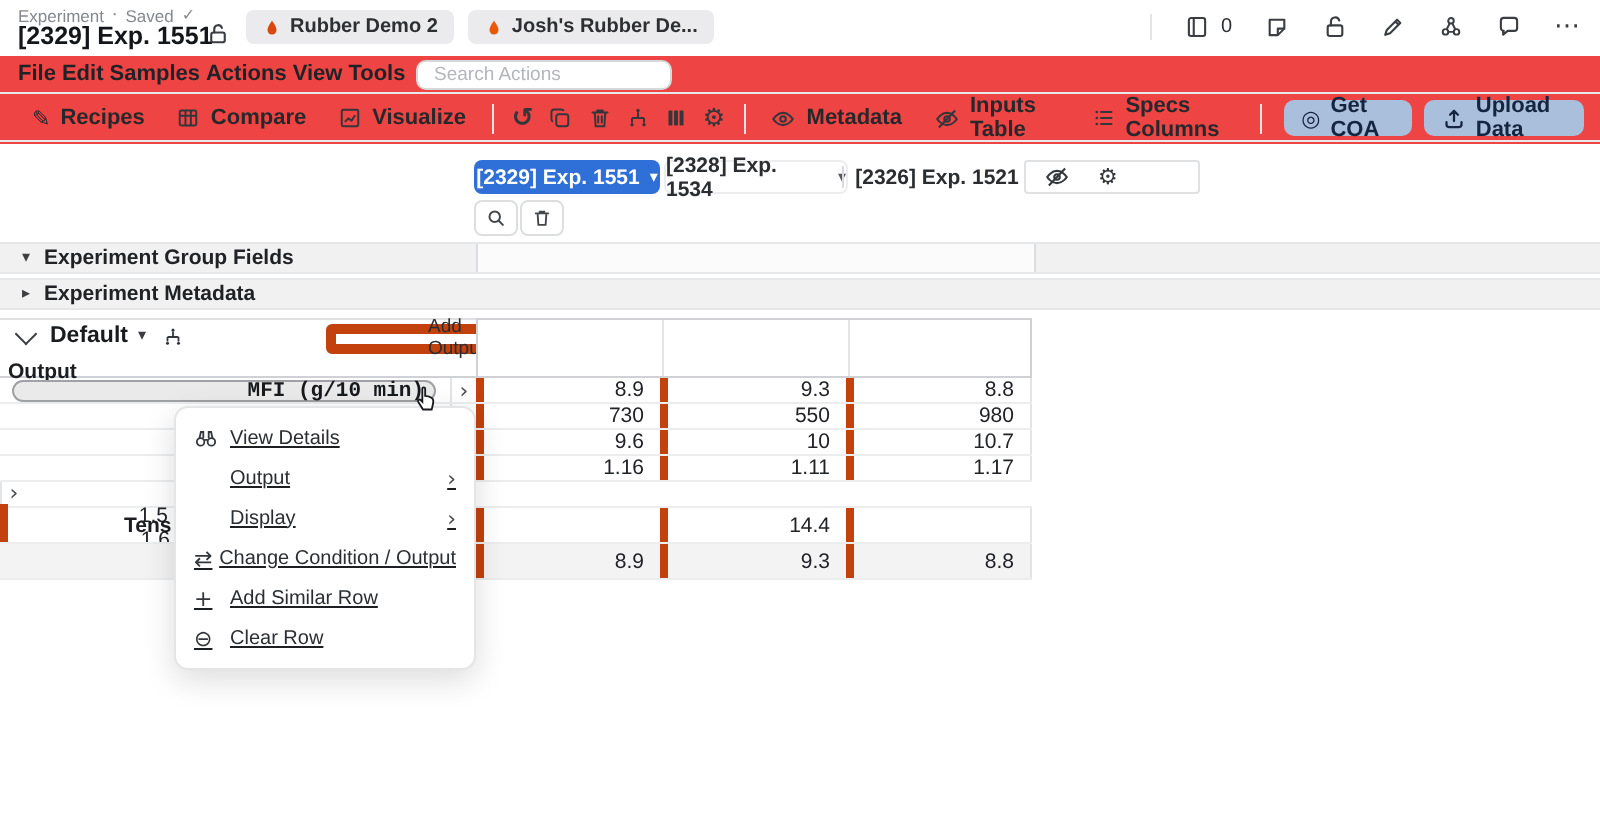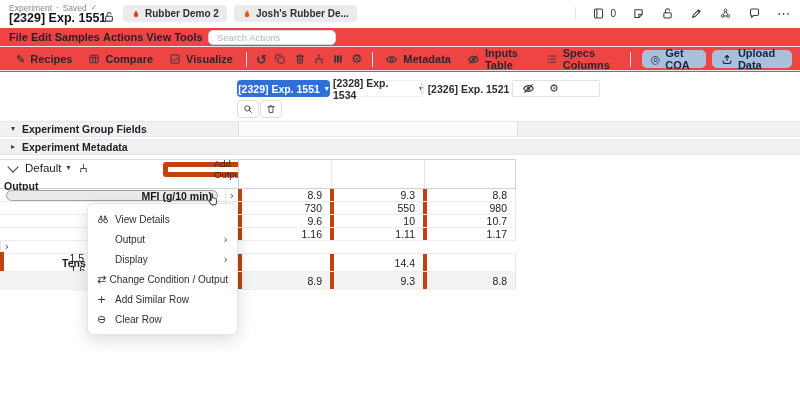--- a/index.html
+++ b/index.html
@@ -65,21 +65,21 @@
   .sect .tri{width:14px;margin-left:6px;font-size:8px;color:#3c3e42;text-align:center;}
   .sect .slabel{font-size:10.5px;font-weight:700;color:#202226;margin-left:2px;}
   .sect .cellzone{position:absolute;left:238px;top:0;width:278px;height:100%;background:#fbfbfc;
     border-left:1px solid #dcdde0;border-right:1px solid #dcdde0;}
 
   
   .group-row{position:absolute;left:0;top:87px;width:238px;height:17px;border-top:1px solid #dfe0e2;
     display:flex;align-items:center;box-sizing:border-box;}
   .chev-down{width:7px;height:7px;border-left:1.4px solid #3a3d41;border-bottom:1.4px solid #3a3d41;
     transform:rotate(-45deg);margin:-3px 8px 0 9px;}
-  .group-name{font-size:11.5px;font-weight:400;color:#191b1e;text-align:center;}
+  .group-name{font-size:11.5px;font-weight:700;color:#191b1e;text-align:center;}
   .group-caret{font-size:8px;color:#3a3d41;margin-left:5px;}
   .add-outputs{position:absolute;left:163px;top:1.5px;height:15px;display:flex;border:5px solid #c2410c;
     border-radius:3px;background:#fff;box-sizing:border-box;padding-left:40px;}
   .add-outputs .txt{font-size:9.5px;color:#2b2d31;display:flex;align-items:center;padding:0 6px;border-right:1px solid #d4d6d8;}
   .add-outputs .dd{width:13px;display:flex;align-items:center;justify-content:center;font-size:7px;color:#3a3d41;}
   .output-row{position:absolute;left:0;top:104px;width:238px;height:13px;border-bottom:1px solid #cfd1d4;box-sizing:border-box;}
   .output-row span{font-size:10.5px;font-weight:700;color:#1b1d20;margin-left:4px;line-height:13px;}
   .val-header{position:absolute;left:238px;top:87px;width:278px;height:30px;background:#fff;
     border:1px solid #cfd1d4;box-sizing:border-box;}
   .val-header .d1{position:absolute;left:92px;top:0;width:1px;height:100%;background:#e4e5e7;}
@@ -89,29 +89,29 @@
   .drow{position:absolute;left:0;width:516px;display:flex;box-sizing:border-box;border-bottom:1px solid #ebedef;}
   .dlabel{width:225px;position:relative;box-sizing:border-box;}
   .dchev{width:13px;display:flex;align-items:center;justify-content:center;border-left:1px solid #e3e4e6;
     font-size:11px;color:#4a4d50;box-sizing:border-box;}
   .dcell{text-align:right;font-size:10.5px;color:#202226;border-left:4px solid #c2410c;
     box-sizing:border-box;padding-right:8px;display:flex;align-items:center;justify-content:flex-end;}
   .c1{width:92px;}.c2{width:93px;}.c3{width:93px;border-right:1px solid #e3e4e6;}
   .row-hl{background:#f3f3f4;}
   .sel-cell{position:absolute;left:6px;top:1px;width:212px;height:11px;background:#eaeaeb;
     border:1px solid #9fa1a4;border-radius:6px;display:flex;align-items:center;justify-content:flex-end;
-    padding-right:5px;font-size:10.5px;font-weight:700;color:#17191c;box-sizing:border-box;}
+    padding-right:5px;font-size:10.5px;font-weight:700;color:#17191c;box-sizing:border-box;font-family:Liberation Mono, monospace;}
   .tens-frag{position:absolute;left:62px;top:3px;font-size:10.5px;font-weight:700;color:#1b1d20;white-space:nowrap;}
   .hand-cursor{position:absolute;left:206px;top:2px;z-index:60;}
 
   
   .ctx{position:absolute;left:87px;top:131px;width:151px;height:132px;background:#fff;
     border:1px solid #e4e5e7;border-radius:7px;box-shadow:0 5px 16px rgba(0,0,0,.14);z-index:50;
     padding:5px 0;box-sizing:border-box;}
-  .ctx-item{height:20px;display:flex;align-items:center;padding:0 9px;gap:0;}
+  .ctx-item{height:20px;display:flex;align-items:center;padding:0 9px;gap:0;text-decoration:underline;}
   .ctx-ic{width:18px;display:flex;align-items:center;font-family:"DejaVu Sans",sans-serif;
     font-size:11px;color:#33363a;}
   .ctx-label{font-size:10px;color:#2b2e32;white-space:nowrap;}
   .ctx-sub{margin-left:auto;font-size:11px;color:#4a4d50;font-family:"DejaVu Sans",sans-serif;}
 </style>
 </head>
 <body>
 
 <div class="screen">
 

